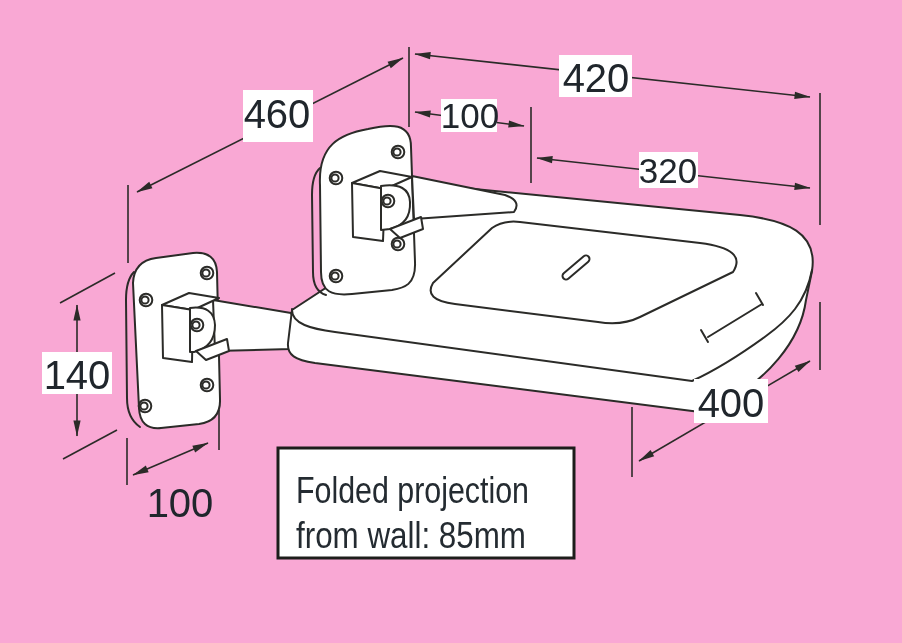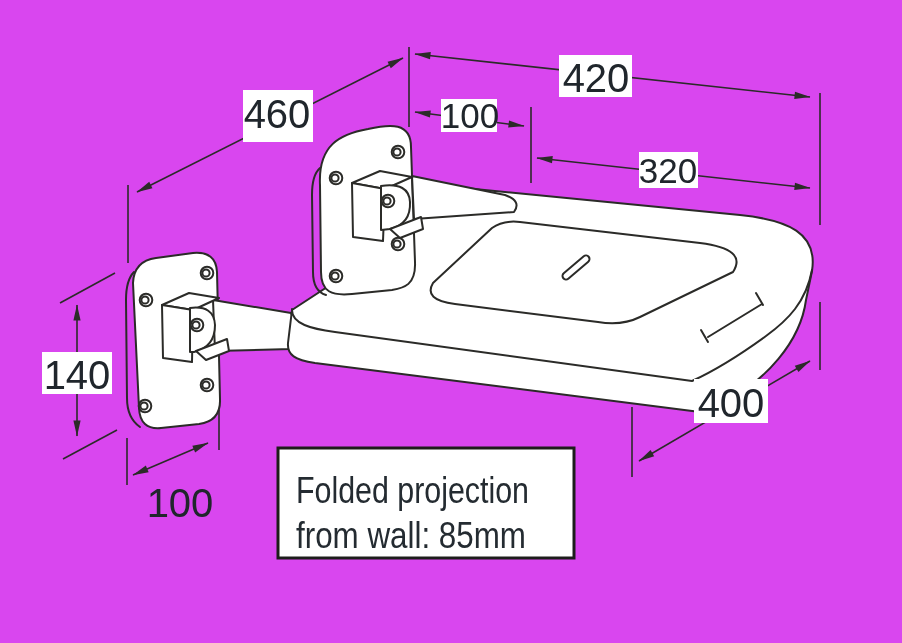--- a/index.html
+++ b/index.html
@@ -1,16 +1,16 @@
 <!DOCTYPE html>
 <html><head>
 <meta charset="utf-8">
 <style>
   html,body{margin:0;padding:0;background:#ffffff;}
-  .stage{position:relative;width:902px;height:643px;background:#d946ef;overflow:hidden;
+  .stage{position:relative;width:902px;height:643px;background:#f9a8d4;overflow:hidden;
          font-family:"Liberation Sans", sans-serif;}
   svg{display:block}
   .ln{fill:none;stroke:#2b2b28;stroke-width:2;stroke-linecap:round;stroke-linejoin:round;}
   .lnthin{fill:none;stroke:#2b2b28;stroke-width:1.6;stroke-linecap:butt;}
   .white{fill:#ffffff;stroke:#2b2b28;stroke-width:2;stroke-linejoin:round;}
   .dimtxt{font-size:40px;fill:#20262c;}
   .dimtxt-s{font-size:35px;fill:#20262c;}
   .notetxt{font-size:37px;fill:#242b31;}
   .gap{fill:#ffffff;stroke:none;}
 </style>

